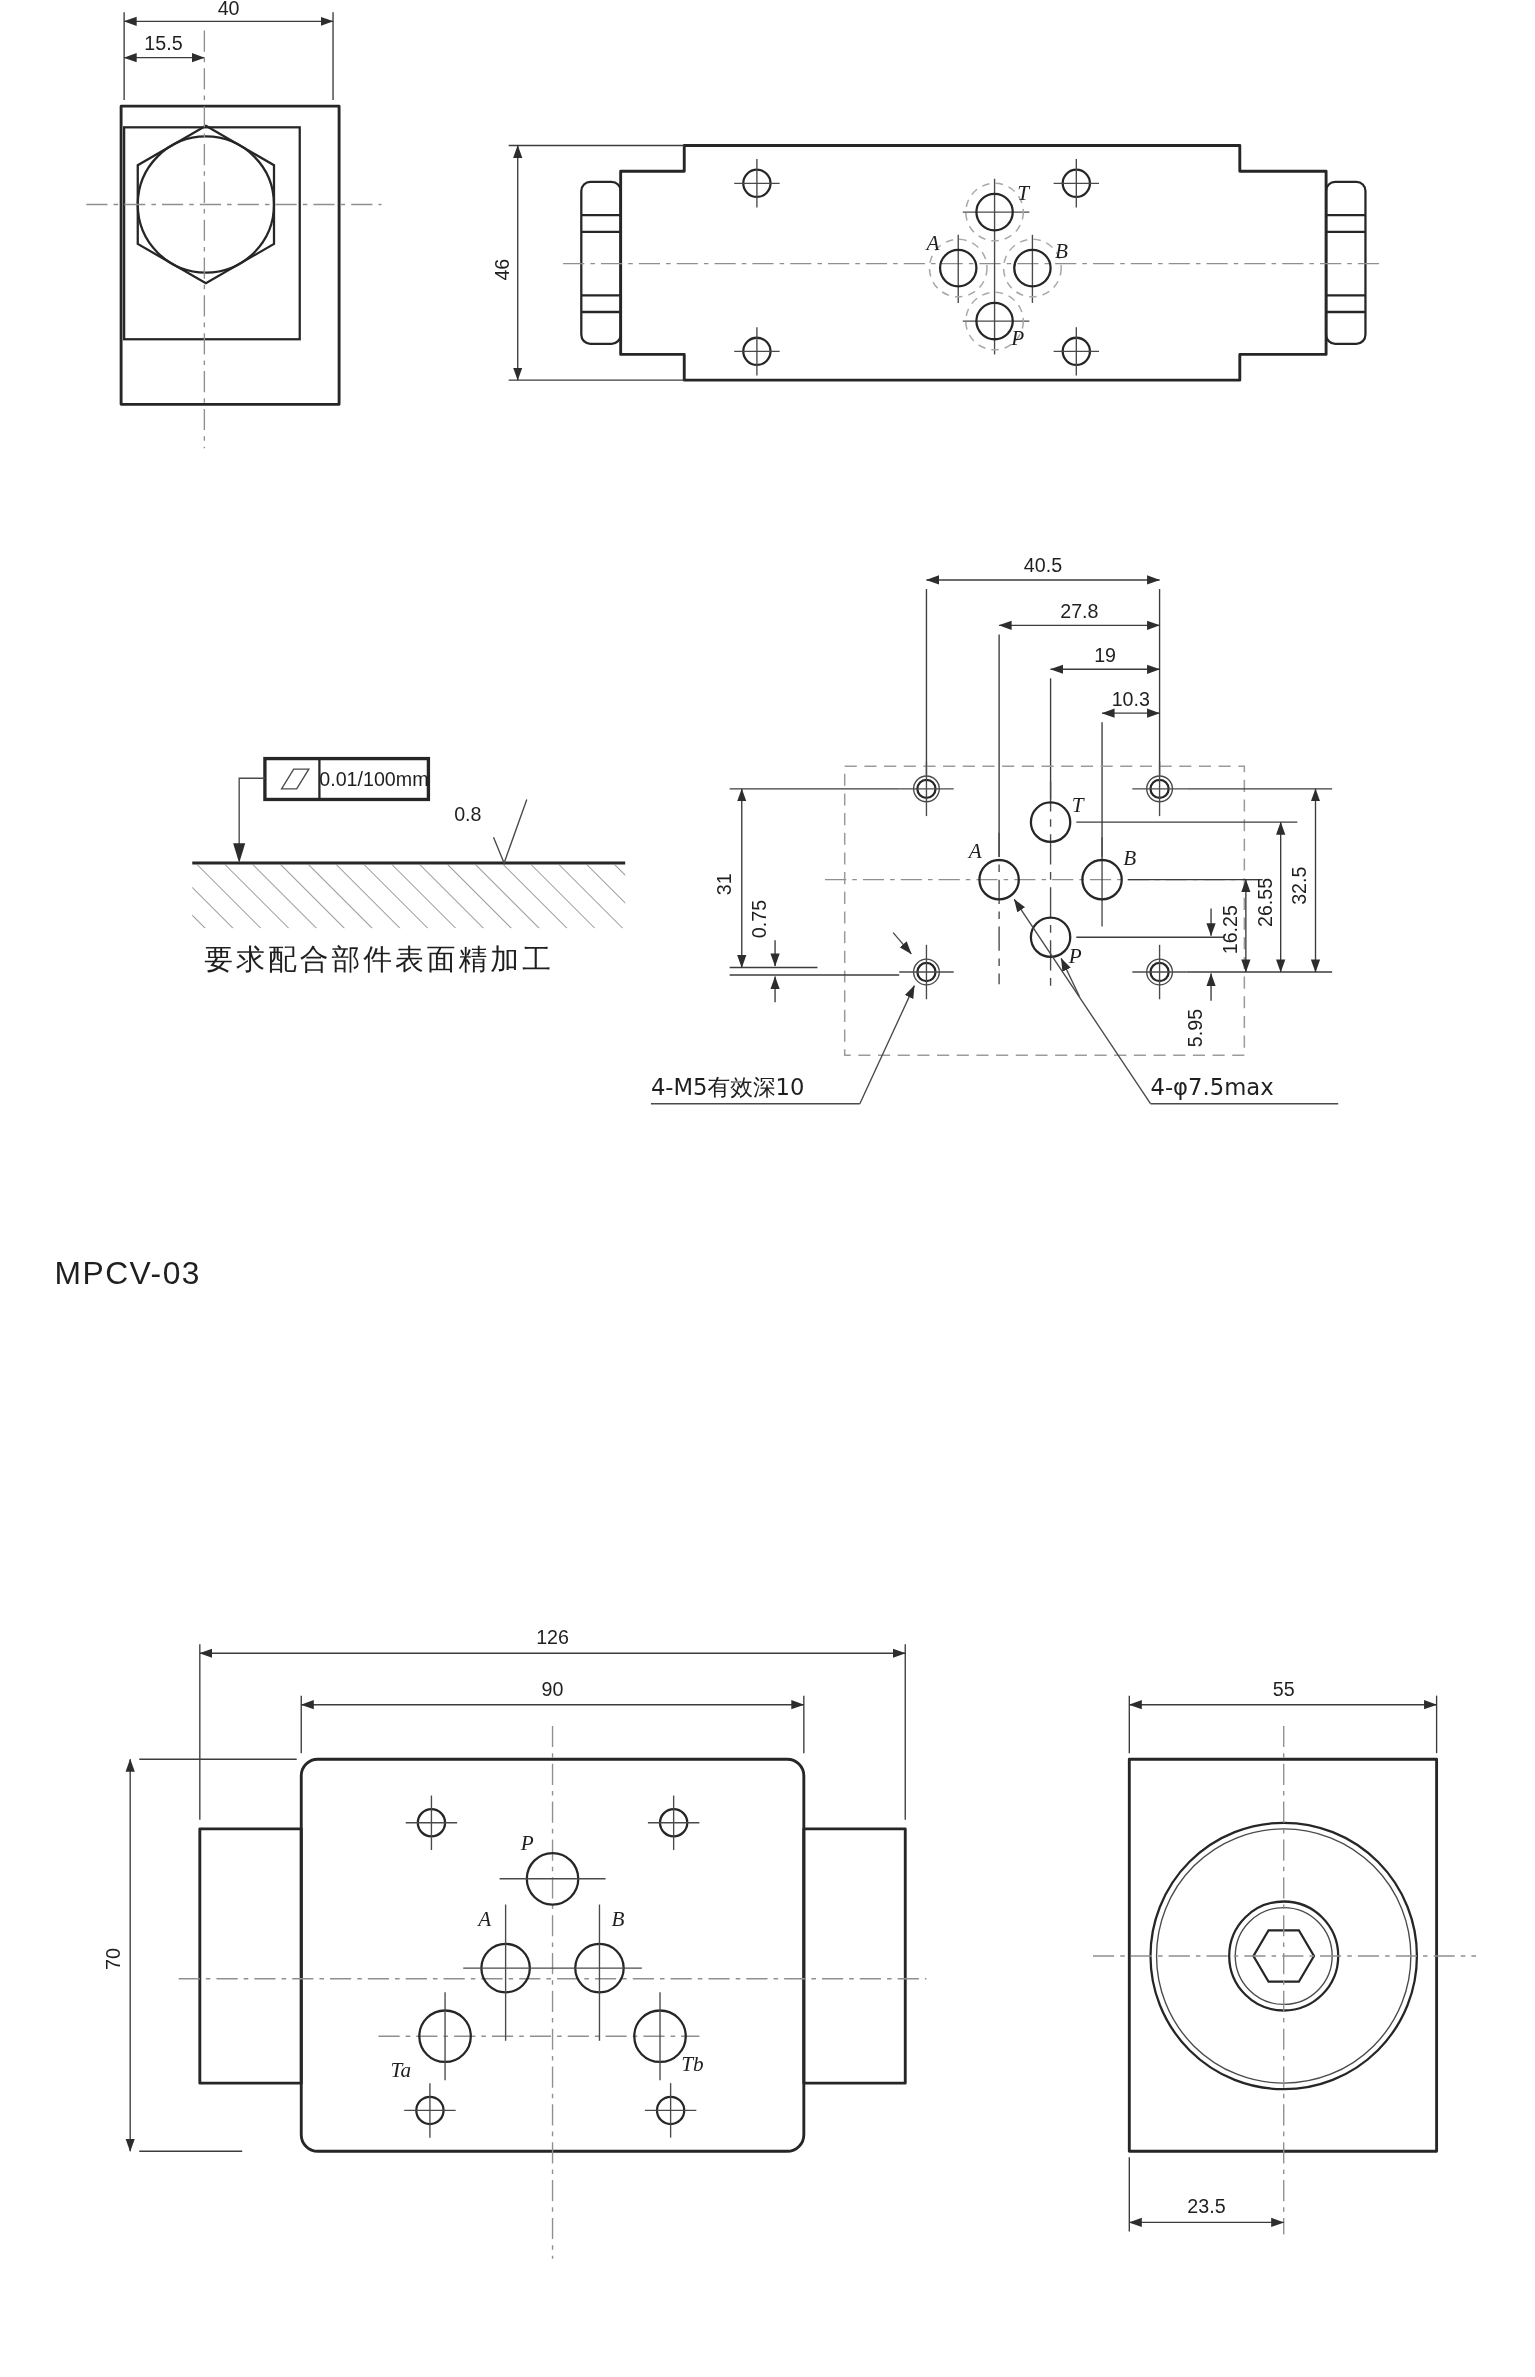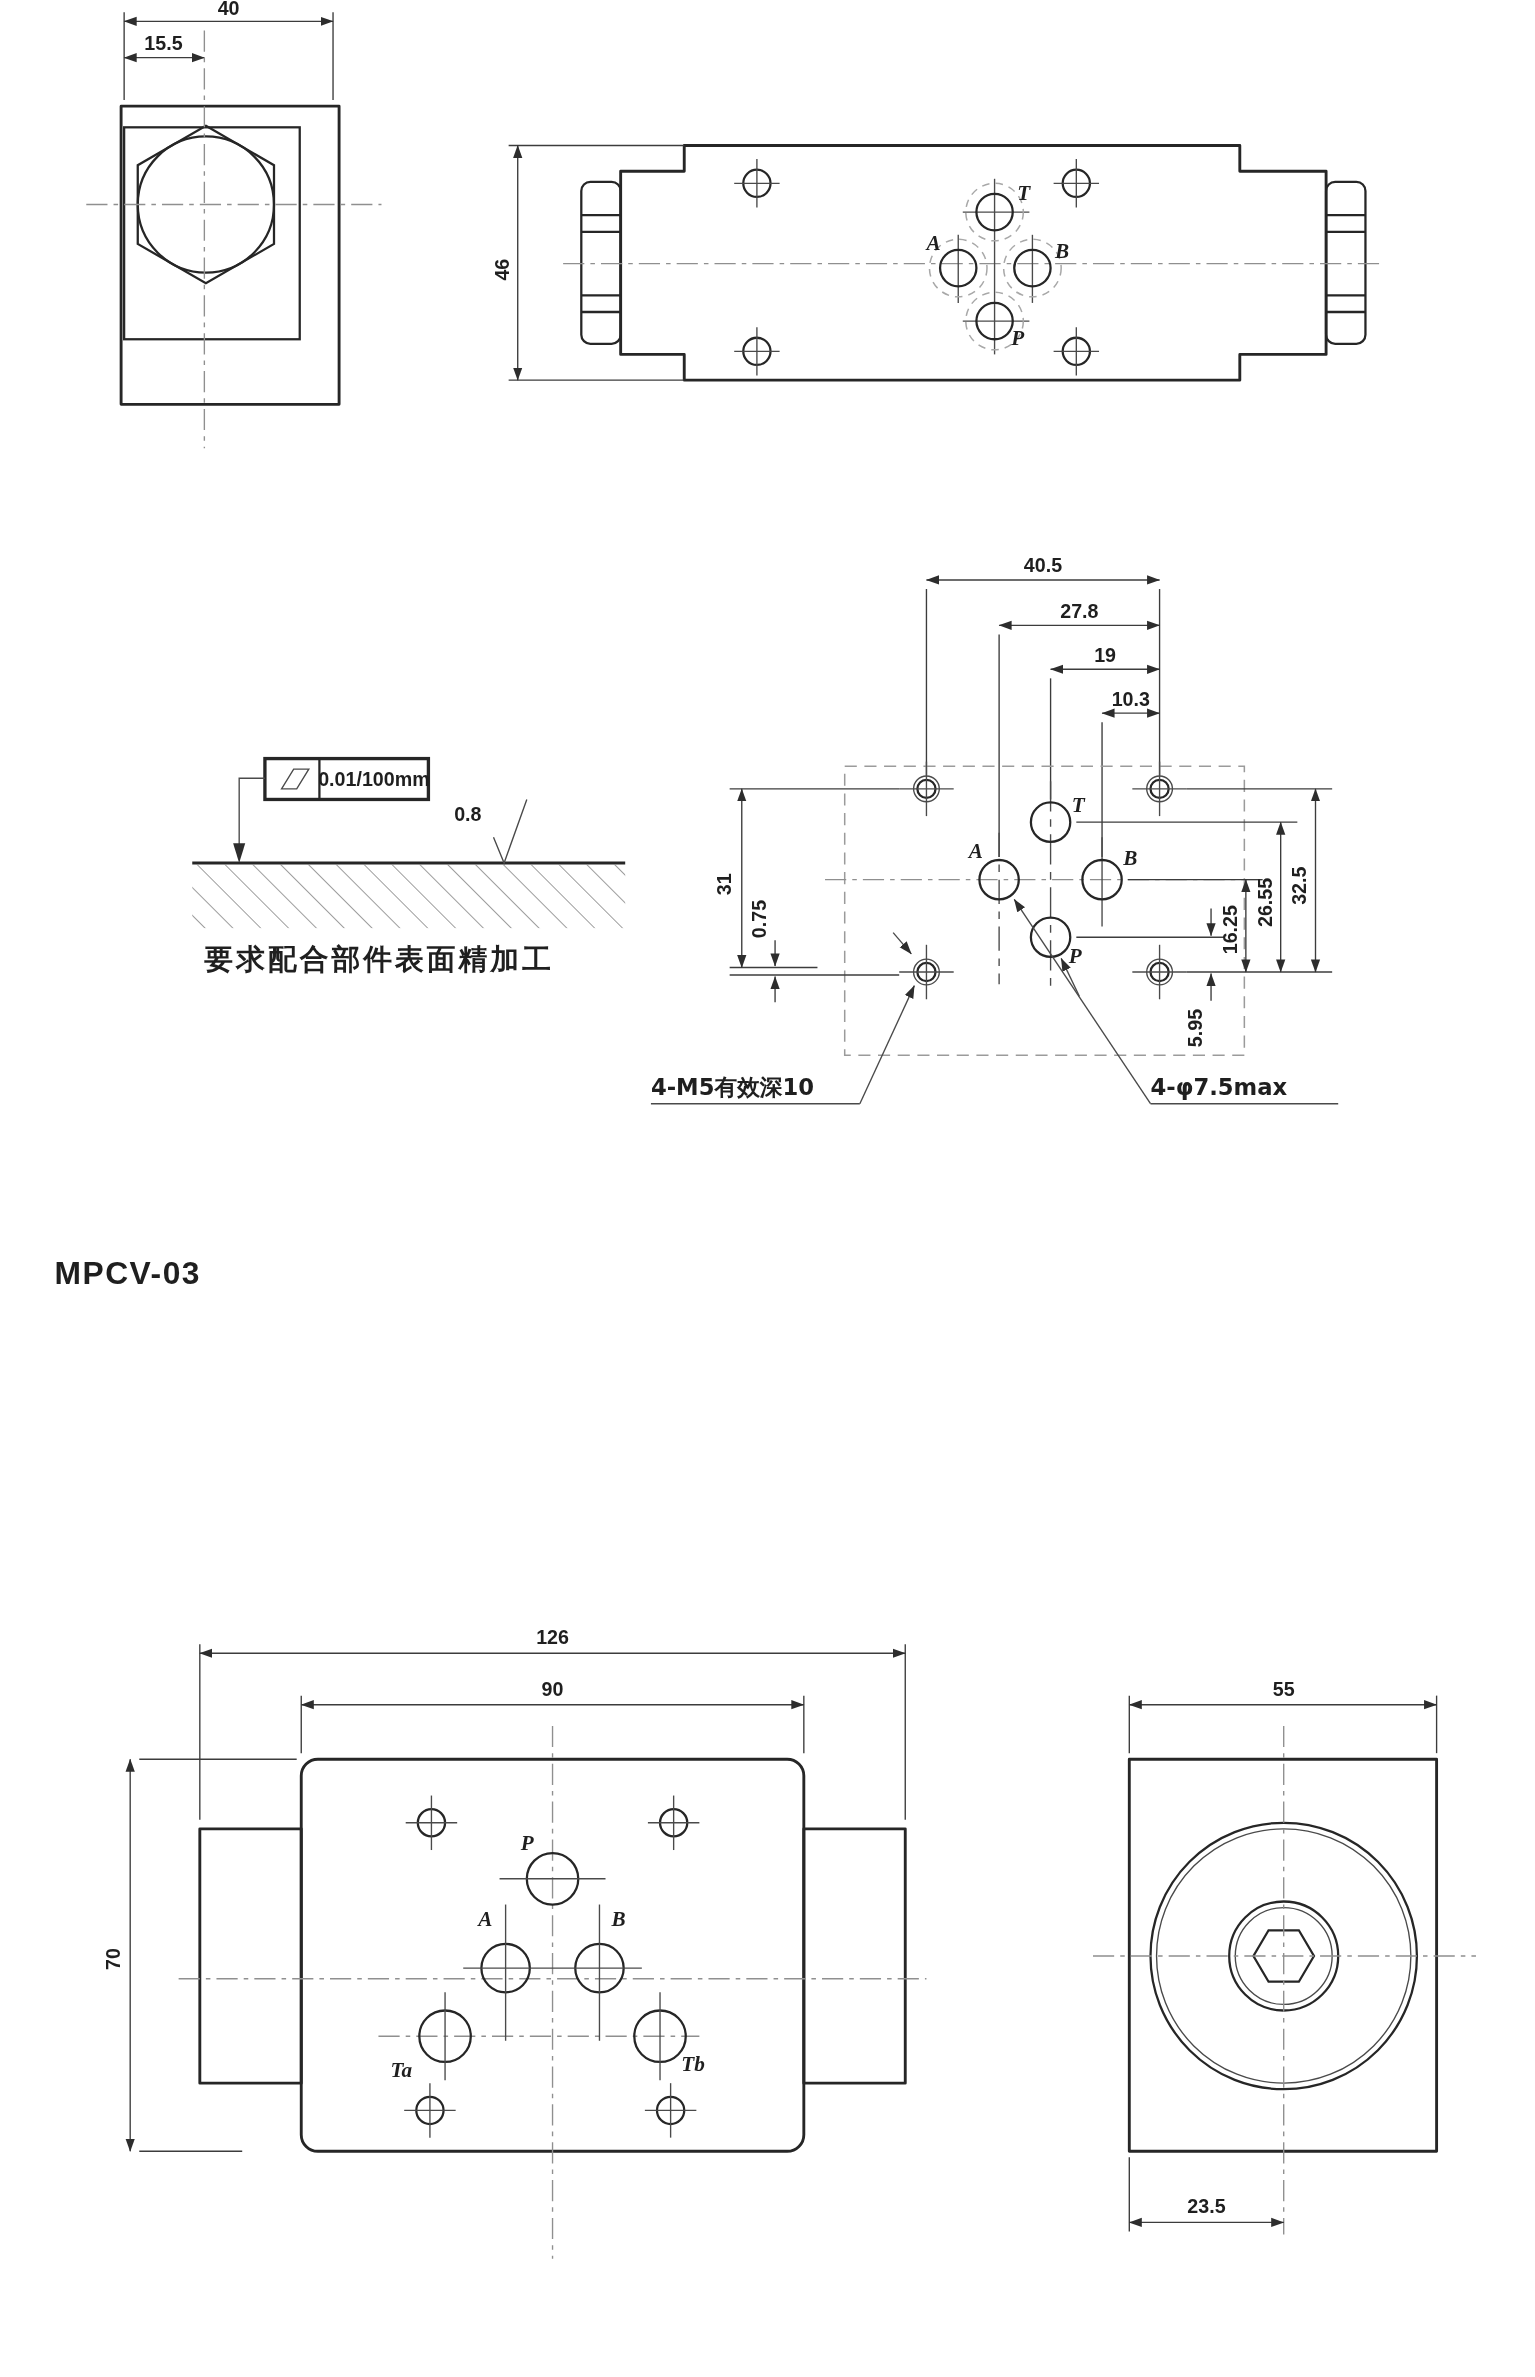--- a/index.html
+++ b/index.html
@@ -1,17 +1,17 @@
 <!DOCTYPE html>
 <html style="font-size:10px"><head>
 <meta charset="utf-8">
 <style>
   html,body{margin:0;padding:0;background:#ffffff;}
   body{width:1535px;height:2377px;position:relative;font-family:"Liberation Sans",sans-serif;}
-  #sheet{position:absolute;inset:0;font-weight:bold;}
+  #sheet{position:absolute;inset:0;}
   svg{display:block;width:1535px;height:2377px;background:#ffffff;}
   .edge{stroke:#262626;stroke-width:1.9;fill:none;stroke-linejoin:round;stroke-linecap:round;}
   .edge2{stroke:#262626;stroke-width:1.5;fill:none;}
   .thin{stroke:#4a4a4a;stroke-width:0.9;fill:none;}
   .dim{stroke:#3c3c3c;stroke-width:0.9;fill:none;}
   .cl{stroke:#8f8f8f;stroke-width:0.9;fill:none;stroke-dasharray:14 4 3 4;}
   .dash{stroke:#9b9b9b;stroke-width:1;fill:none;stroke-dasharray:8 5;}
   .pdash{stroke:#a8a8a8;stroke-width:1;fill:none;stroke-dasharray:5 4;}
   .hatchln{stroke:#6f6f6f;stroke-width:0.9;}
   text{fill:#1f1f1f;}

